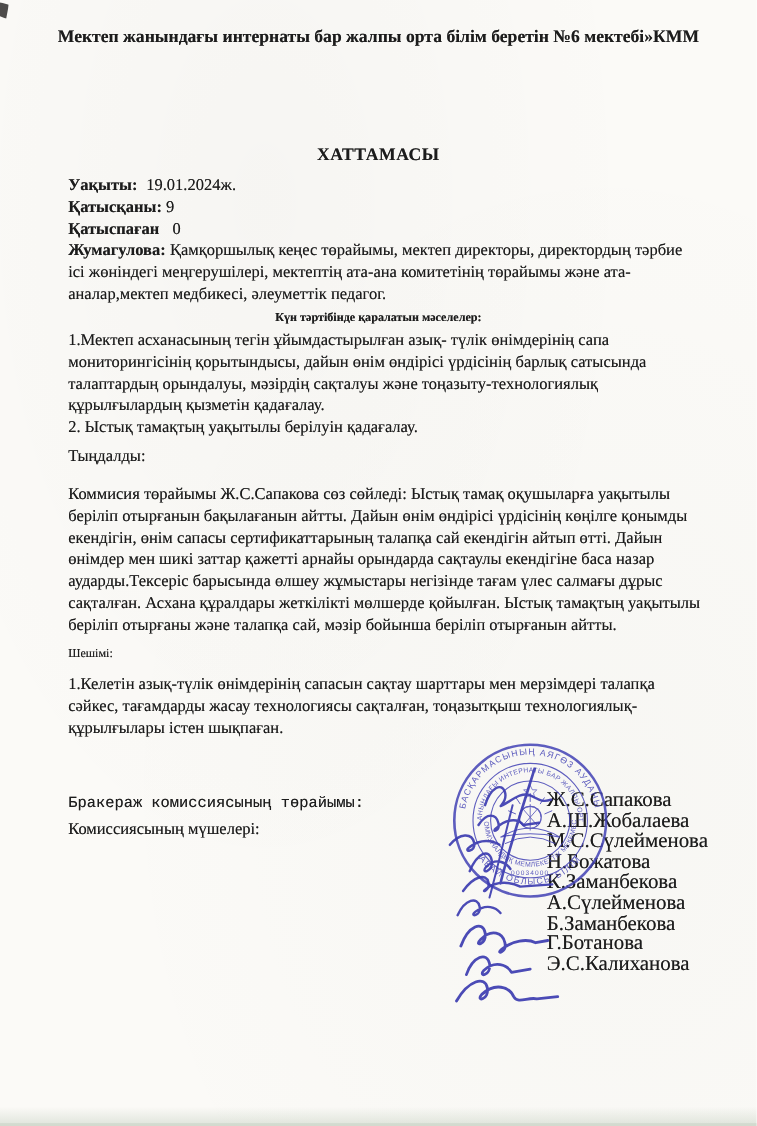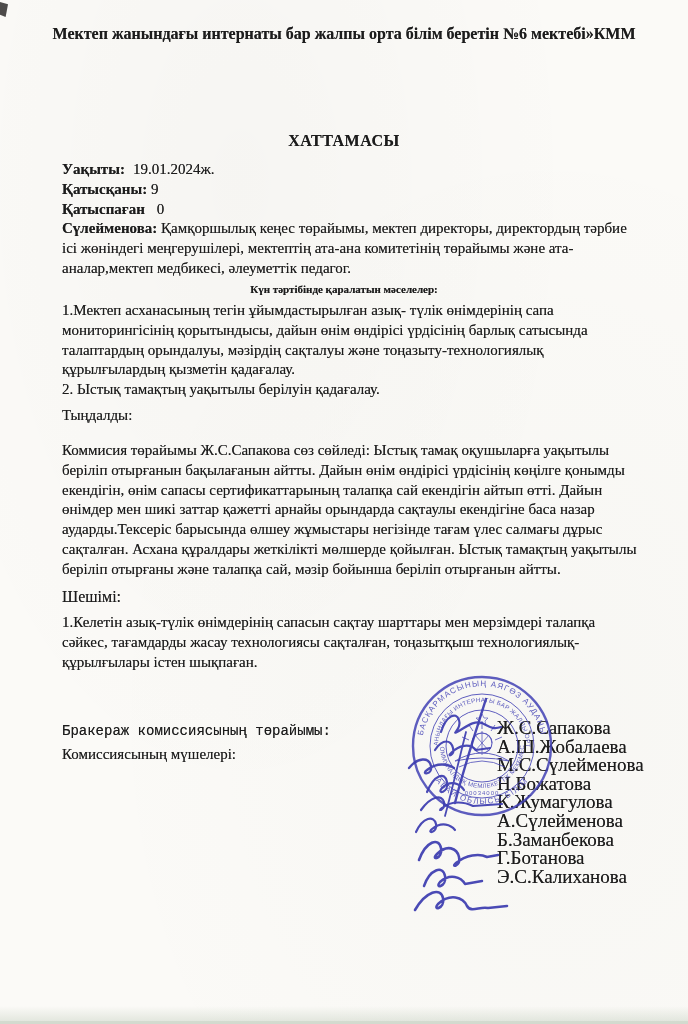--- a/index.html
+++ b/index.html
@@ -27,21 +27,21 @@
   .gap-s{ display:inline-block; width:8px; }
   .gap-m{ display:inline-block; width:12px; }
 
   .agenda-head{ left:0; right:0; top:283px; font-size:11px; }
   .agenda{ left:62px; width:576px; top:301px; font-size:15px; line-height:19.8px; }
   .agenda p{ margin:0; }
 
   .heard-label{ left:62px; top:407px; font-size:15px; }
   .heard-text{ left:62px; width:576px; top:441px; font-size:15px; line-height:19.8px; }
 
-  .decision-label{ left:62px; top:588px; font-size:16px;text-align:center; }
+  .decision-label{ left:62px; top:588px; font-size:11px;text-align:center; }
   .decision{ left:62px; width:576px; top:613px; font-size:15px; line-height:19.8px; }
   .decision p{ margin:0; }
 
   .sig-chair{ left:62px; top:723px; font-size:14px;font-family:Liberation Mono, monospace; }
   .sig-members{ left:62px; top:746px; font-size:15px; }
 
   .names{ left:497px; top:719px; margin:0; padding:0; list-style:none;
           font-size:19px; line-height:18.6px; }
 
   .stamp-svg{ left:407px; top:671px; opacity:.85; }
@@ -69,21 +69,21 @@
     <div class="row">
       <b>Уақыты:</b><span class="gap-s"></span><span>19.01.2024ж.</span>
     </div>
     <div class="row">
       <b>Қатысқаны:</b> <span>9</span>
     </div>
     <div class="row">
       <b>Қатыспаған</b><span class="gap-m"></span><span>0</span>
     </div>
     <p style="margin:0">
-      <b>Сүлейменова:</b> <span>Қамқоршылық кеңес төрайымы, мектеп директоры, директордың тәрбие ісі жөніндегі меңгерушілері, мектептің ата-ана комитетінің төрайымы және ата-аналар,мектеп медбикесі, әлеуметтік педагог.</span>
+      <b>Жумагулова:</b> <span>Қамқоршылық кеңес төрайымы, мектеп директоры, директордың тәрбие ісі жөніндегі меңгерушілері, мектептің ата-ана комитетінің төрайымы және ата-аналар,мектеп медбикесі, әлеуметтік педагог.</span>
     </p>
   </div>
 
   <div class="abs agenda-head center bold txt">Күн тәртібінде қаралатын мәселелер:</div>
 
   <div class="abs agenda txt">
     <p>1.Мектеп асханасының тегін ұйымдастырылған азық- түлік өнімдерінің сапа мониторингісінің қорытындысы, дайын өнім өндірісі үрдісінің барлық сатысында талаптардың орындалуы, мәзірдің сақталуы және тоңазыту-технологиялық құрылғылардың қызметін қадағалау.</p>
     <p>2. Ыстық тамақтың уақытылы берілуін қадағалау.</p>
   </div>
 
@@ -96,21 +96,21 @@
   </div>
 
   <div class="abs sig-chair txt">Бракераж комиссиясының төрайымы:</div>
   <div class="abs sig-members txt">Комиссиясының мүшелері:</div>
 
   <ul class="abs names txt">
     <li>Ж.С.Сапакова</li>
     <li>А.Ш.Жобалаева</li>
     <li>М.С.Сүлейменова</li>
     <li>Н.Божатова</li>
-    <li>К.Жумагулова</li>
+    <li>К.Заманбекова</li>
     <li>А.Сүлейменова</li>
     <li>Б.Заманбекова</li>
     <li>Г.Ботанова</li>
     <li>Э.С.Калиханова</li>
   </ul>
 
   <svg class="abs stamp-svg" width="150" height="150" viewBox="0 0 150 150">
     <defs>
       <path id="outTop" d="M 15,75 A 60,60 0 1 1 135,75" fill="none"></path>
       <path id="outBot" d="M 17,75 A 58,58 0 0 0 133,75" fill="none"></path>

